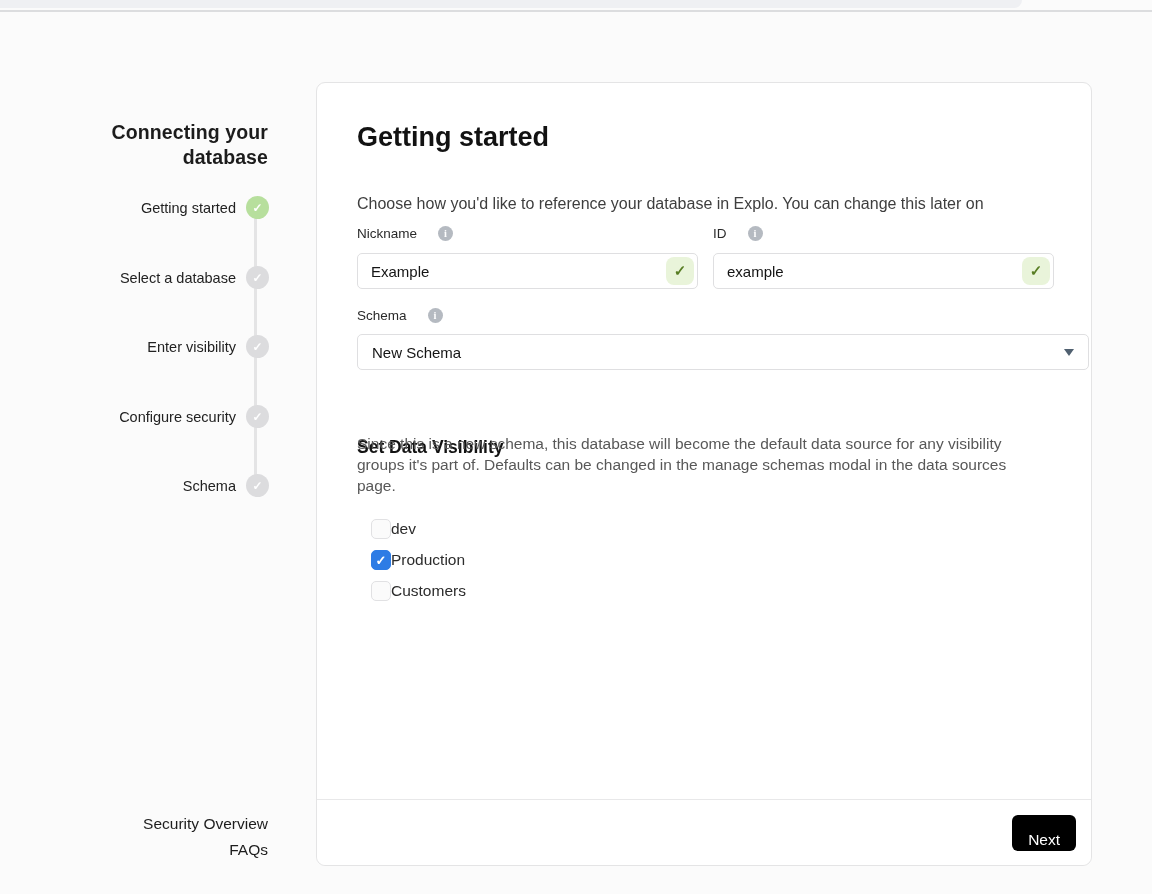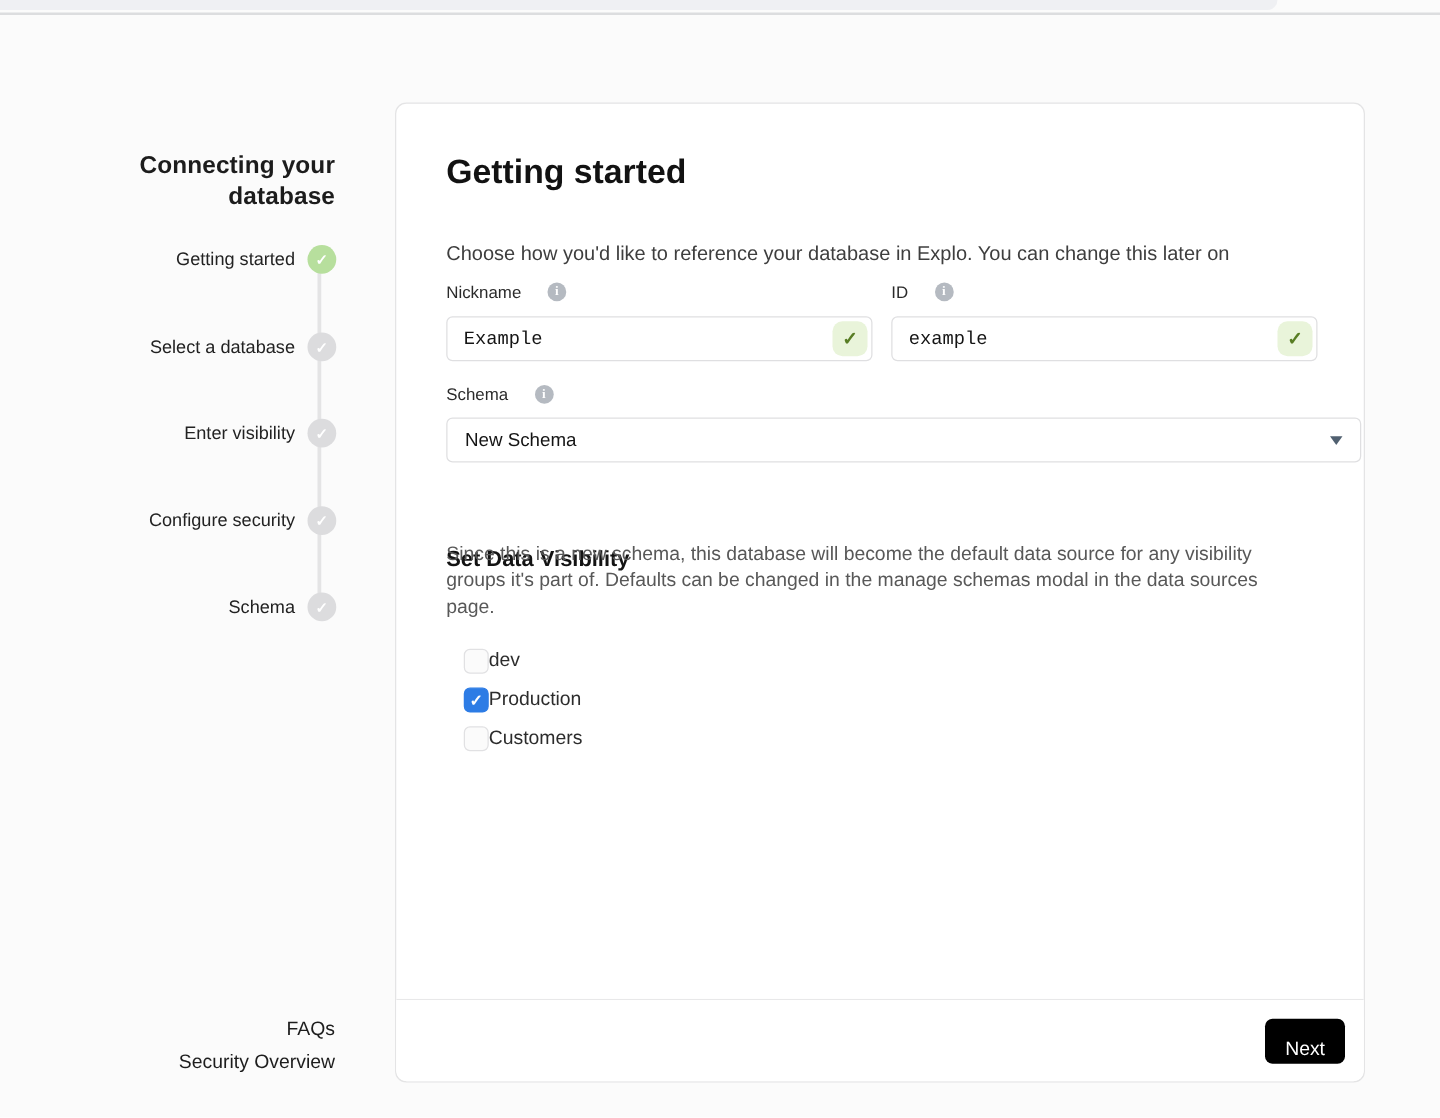--- a/index.html
+++ b/index.html
@@ -74,21 +74,21 @@
   .info-icon {
     width:15px; height:15px; border-radius:50%; background:#b5bac1;
     display:inline-flex; align-items:center; justify-content:center;
   }
   .info-icon::before {
     content:"i"; color:#ffffff; font-size:10.5px; font-weight:bold;
     font-family:"Liberation Serif", serif;
   }
   .text-input {
     position:absolute; height:36px; border:1px solid #dfdfe1; border-radius:5px;
-    background:#ffffff; font-family:Liberation Mono, monospace;
+    background:#ffffff; font-family:Liberation Sans, sans-serif;
     font-size:15px; color:#141414; padding:0 40px 0 13px; outline:none; width:341px;
   }
   .valid-badge {
     position:absolute; width:28px; height:28px; border-radius:8px;
     background:#e9f4da; display:flex; align-items:center; justify-content:center;
   }
   .valid-badge::before {
     content:"\2713"; color:#587d24; font-size:15px; font-weight:bold;
   }
 
@@ -162,22 +162,22 @@
 <div class="step" style="top:405px">
   <span class="step-label">Configure security</span>
   <span class="step-circle pending"></span>
 </div>
 <div class="step" style="top:474px">
   <span class="step-label">Schema</span>
   <span class="step-circle pending"></span>
 </div>
 
 <div class="side-links">
+  <div class="side-link">Security Overview</div>
   <div class="side-link">FAQs</div>
-  <div class="side-link">Security Overview</div>
 </div>
 
 <div class="card">
 
   <div class="card-title">Getting started</div>
   <div class="card-subtitle">Choose how you'd like to reference your database in Explo. You can change this later on</div>
 
   <div class="field-label" style="top:143px; left:40px">
     <span>Nickname</span>
     <span class="info-icon"></span>

